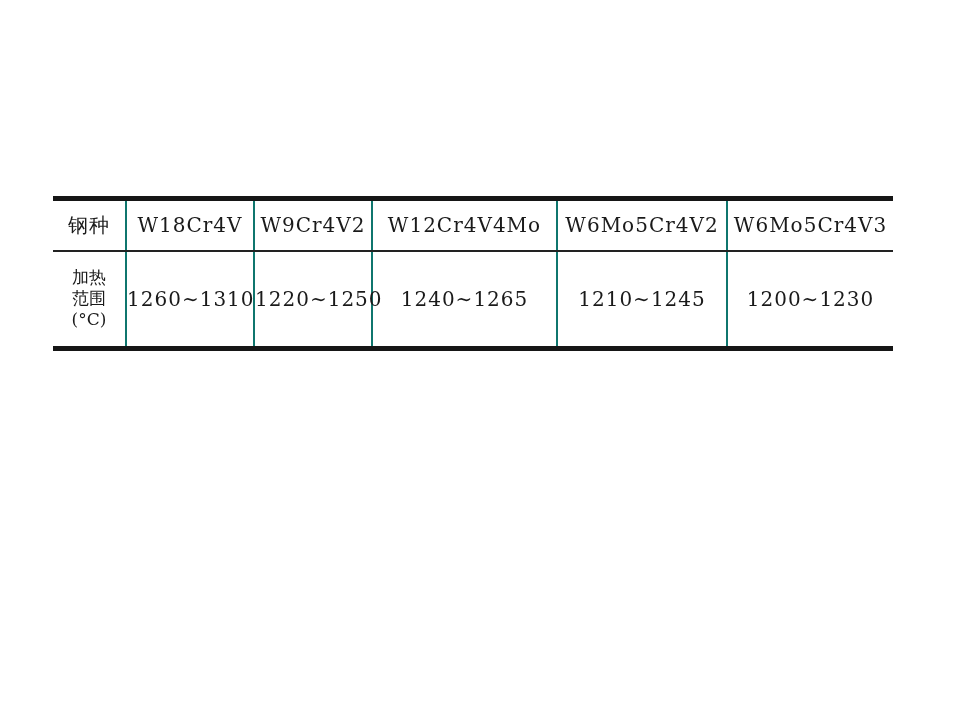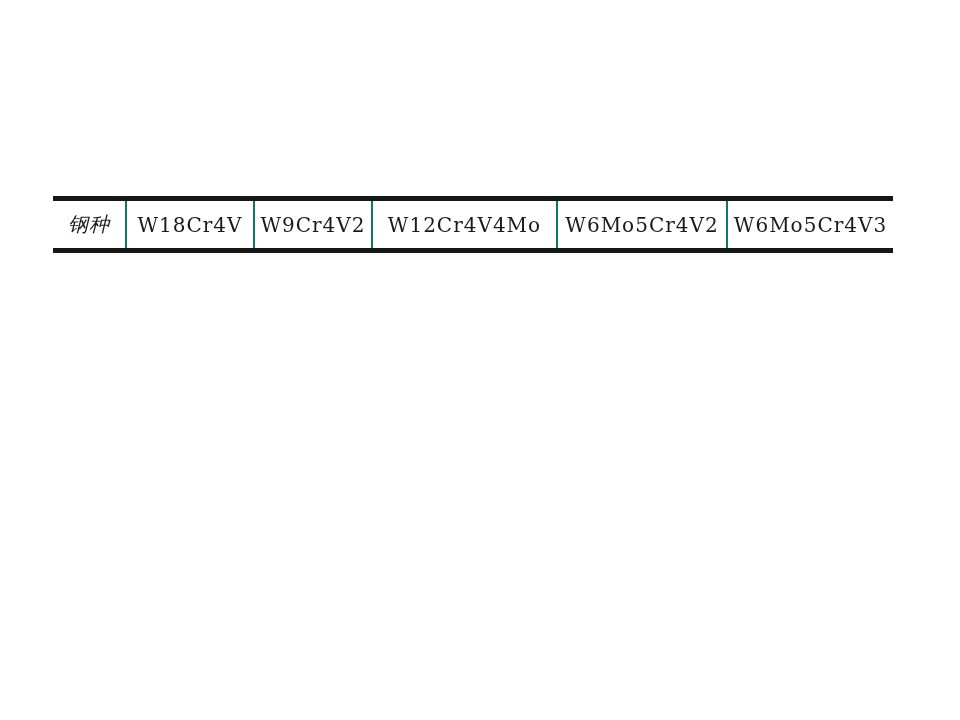--- a/index.html
+++ b/index.html
@@ -35,21 +35,21 @@
     border-bottom: 5px solid #161616;
   }
   table.hss th, table.hss td {
     border-left: 2px solid #0f766e;
     padding: 0;
     text-align: center;
     vertical-align: middle;
     font-weight: normal;
     color: #1a1a1a;
   }
-  table.hss th:first-child, table.hss td:first-child { border-left: none; font-style: italic; }
+  table.hss th:first-child, table.hss td:first-child { border-left: none; }
   tr.hdr-row { height: 52px; }
   tr.hdr-row th {
     border-bottom: 2px solid #222222;
     font-size: 20px;
     letter-spacing: 1px;
   }
   tr.range-row { height: 98px; }
   tr.range-row td, tr.range-row th { border-bottom: 2px solid #222222; }
   tr.common-row { height: 100px; }
   td.value-cell {
@@ -84,17 +84,29 @@
     <tbody>
         <tr class="hdr-row">
       <th class="stub-cell">钢种</th>
       <th>W18Cr4V</th>
       <th>W9Cr4V2</th>
       <th>W12Cr4V4Mo</th>
       <th>W6Mo5Cr4V2</th>
       <th>W6Mo5Cr4V3</th>
     </tr>
 
+    <tr class="range-row">
+      <th class="stub-cell">
+        <span class="lbl-line">加热</span>
+        <span class="lbl-line">范围</span>
+        <span class="lbl-line">(°C)</span>
+      </th>
+      <td class="value-cell">1260∼1310</td>
+      <td class="value-cell">1220∼1250</td>
+      <td class="value-cell">1240∼1265</td>
+      <td class="value-cell">1210∼1245</td>
+      <td class="value-cell">1200∼1230</td>
+    </tr>
 
   </tbody>
     </table>
 
 </div>
 
 </body></html>

